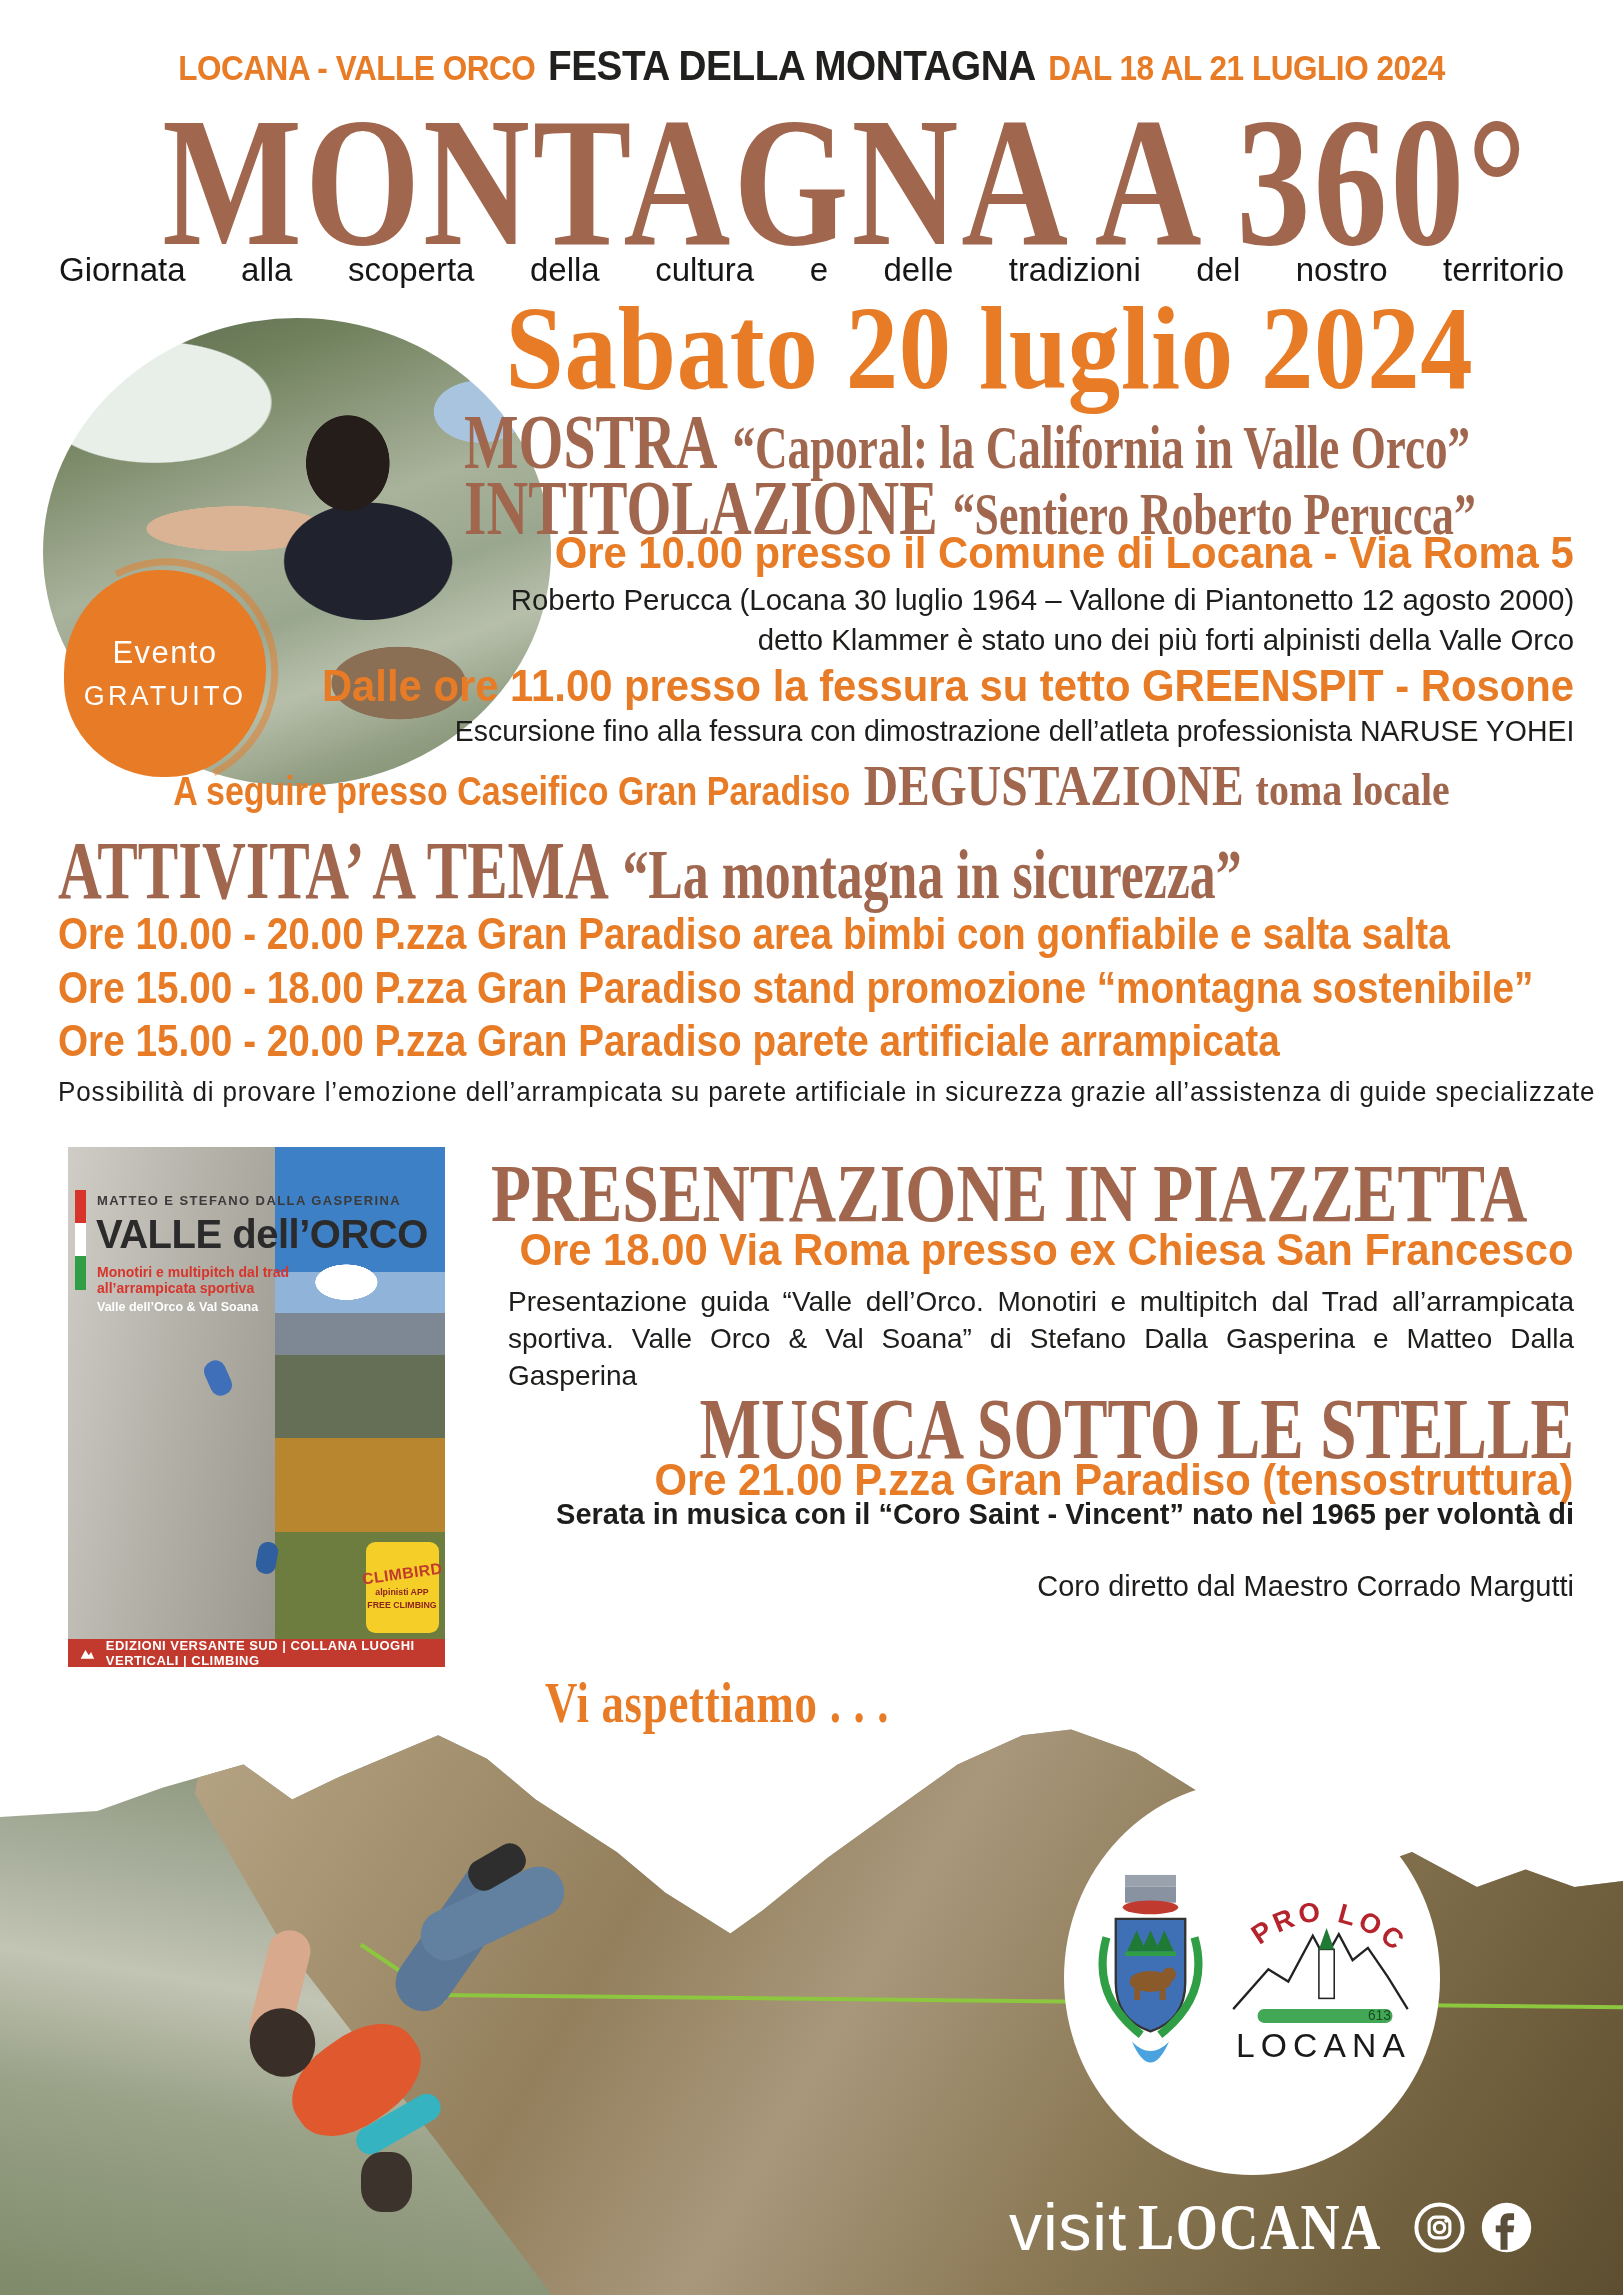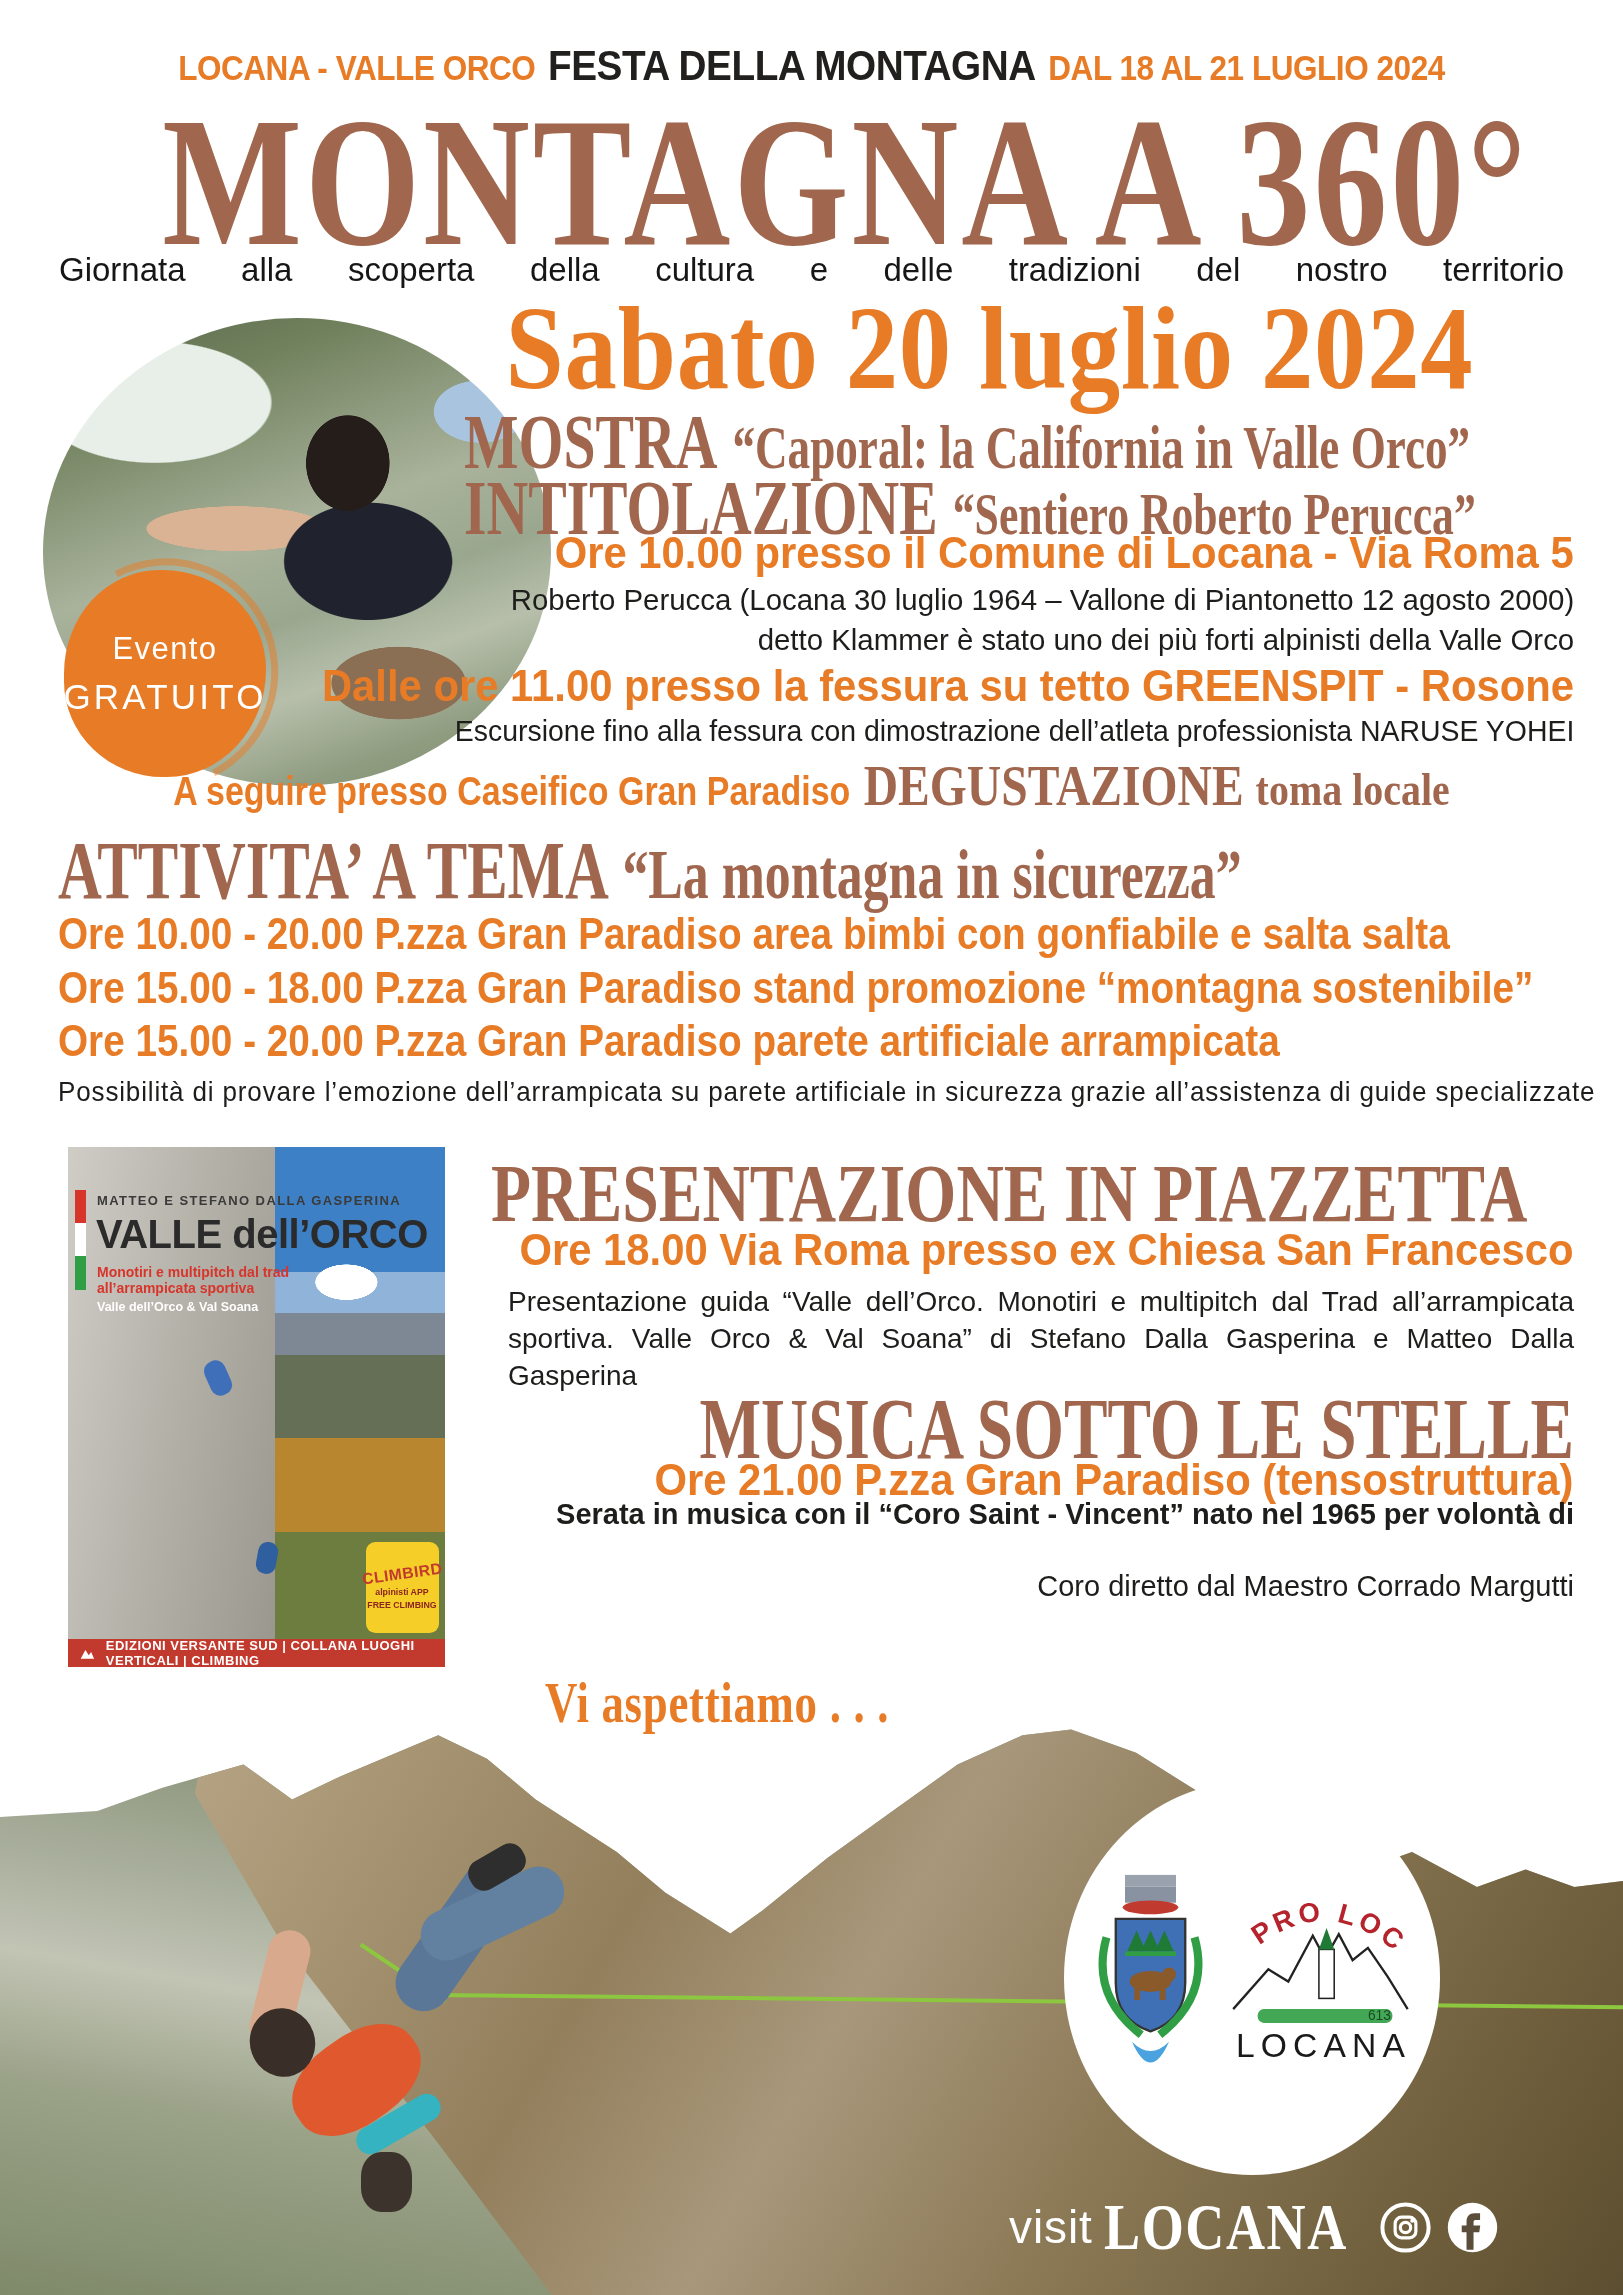--- a/index.html
+++ b/index.html
@@ -53,21 +53,21 @@
     position:absolute;background:var(--orange);color:#fff;
     border-radius:48% 52% 50% 50%/51% 49% 53% 47%;
     display:flex;flex-direction:column;align-items:center;justify-content:center;text-align:center;
   }
   .blob::after{
     content:"";position:absolute;inset:-12px;border:7.4px solid var(--orange);
     border-radius:50%;border-left-color:transparent;border-bottom-color:transparent;
     opacity:.5;transform:rotate(18deg);
   }
   .blob .b1{font-size:31px;letter-spacing:1.4px;}
-  .blob .b2{font-size:35px;letter-spacing:3.2px;margin-top:10px;}
+  .blob .b2{font-size:27px;letter-spacing:3.2px;margin-top:10px;}
   #badge1{left:64px;top:570px;width:202px;height:207px;}
   #badge2{left:418px;top:1366px;width:207px;height:209px;}
 
   
   #mostra{left:464px;top:403px;transform:scaleX(.74);}
   #mostra .lbl{font-size:78px;}
   #mostra .qt{font-size:61px;margin-left:20.4px;}
   #intito{left:464px;top:469px;transform:scaleX(.74);}
   #intito .lbl{font-size:78px;}
   #intito .qt{font-size:59px;margin-left:20.4px;}
@@ -145,21 +145,21 @@
   #cl-leg1{left:370px;top:194px;width:176px;height:56px;background:#5a7797;border-radius:28px;transform:rotate(-55deg);}
   #cl-leg2{left:416px;top:176px;width:153px;height:51px;background:#62809f;border-radius:28px;transform:rotate(-25deg);}
   #cl-shoe{left:467px;top:139px;width:60px;height:32px;background:#2e2e2e;border-radius:14px;transform:rotate(-30deg);}
   #cl-bag{left:361px;top:440px;width:51px;height:60px;background:#3c342c;border-radius:40%;}
 
   #circle-badge{position:absolute;left:1064px;top:69px;width:376px;height:394px;background:#fff;
     border-radius:50%;display:flex;align-items:center;justify-content:center;gap:4.6px;}
   #circle-badge svg{display:block;}
 
   #visitline{position:absolute;left:1009px;top:477px;display:flex;align-items:center;gap:15.7px;color:#fff;}
-  #visitline .v1{font-size:46px;font-weight:400;letter-spacing:0.9px;text-align:right;}
+  #visitline .v1{font-size:66px;font-weight:400;letter-spacing:0.9px;text-align:right;}
   #visitline .v2{font-family:"Liberation Serif",serif;font-weight:700;font-size:66px;letter-spacing:1.9px;
     display:inline-block;transform:scaleX(.82);transform-origin:left center;margin-left:-4.6px;margin-right:-37px;}
   .sicon{width:51px;height:51px;}
 </style>
 </head>
 <body>
 
 <div class="poster">
 
   <div class="line oc" id="header">

